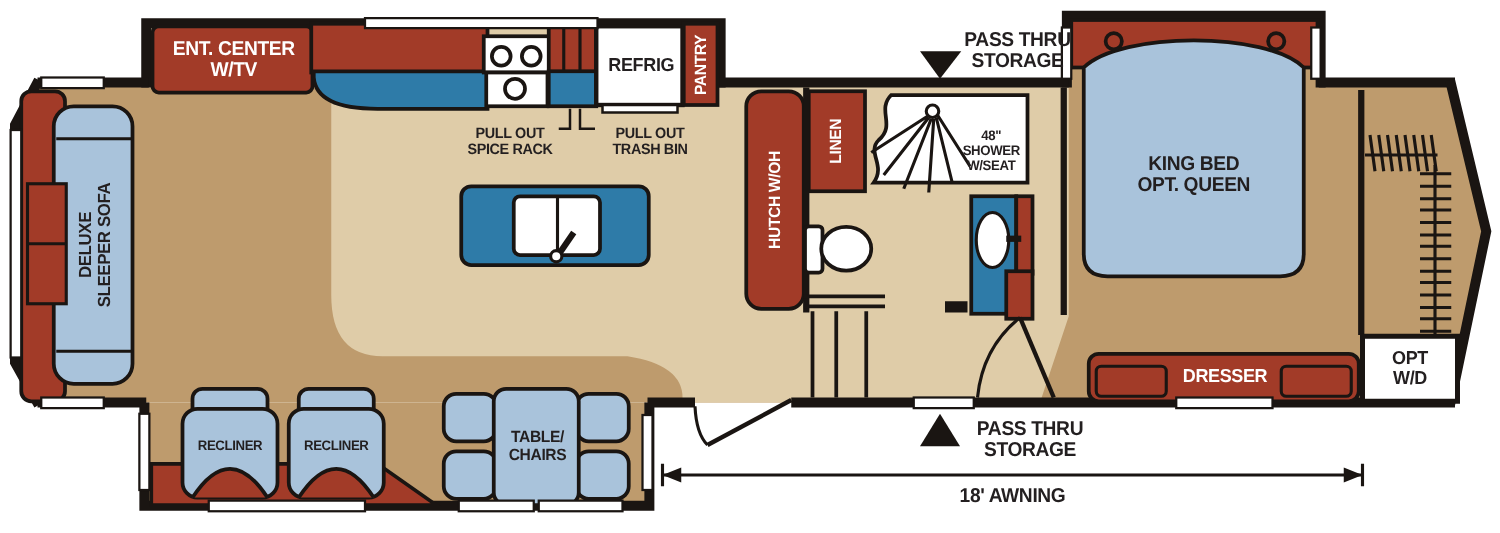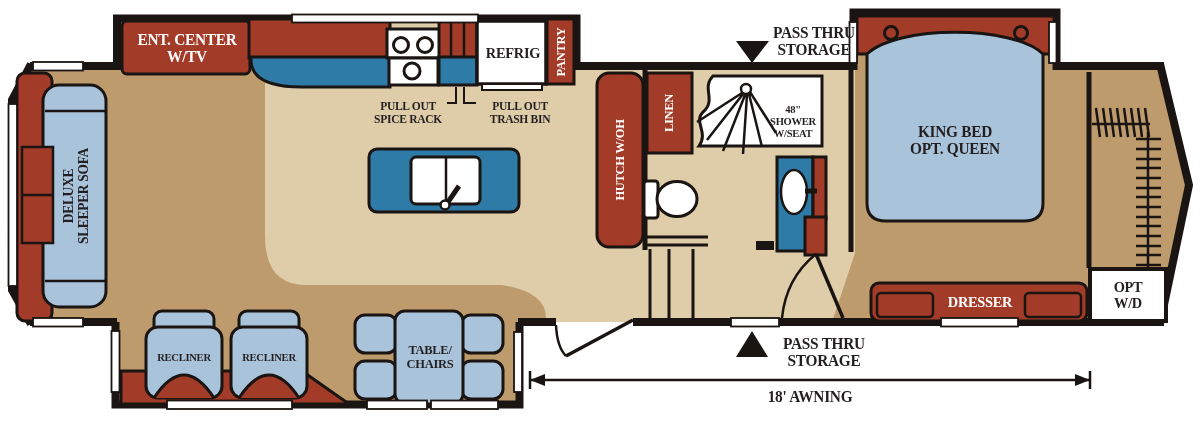--- a/index.html
+++ b/index.html
@@ -1,17 +1,17 @@
 <!DOCTYPE html>
 <html><head>
 <meta charset="utf-8">
 <style>
   html,body{margin:0;padding:0;background:#fff;}
   #plan{position:relative;width:1200px;height:426px;background:#ffffff;overflow:hidden;
-        font-family:Liberation Serif, serif;}
+        font-family:Liberation Sans, sans-serif;}
   #plan svg{position:absolute;left:0;top:0;}
   .lbl{position:absolute;font-weight:bold;color:#231f20;text-align:center;
        white-space:nowrap;line-height:1.08;letter-spacing:-0.3px;
        transform:translate(-50%,-50%) scaleX(0.96);}
   .lbl.white{color:#ffffff;}
   .lbl.vert{transform:translate(-50%,-50%) rotate(-90deg) scaleX(0.96);}
   .s16{font-size:16px;} .s15{font-size:15px;} .s14{font-size:14px;}
   .s13{font-size:13px;} .s12{font-size:12px;} .s11{font-size:11px;}
 </style>
 </head>

